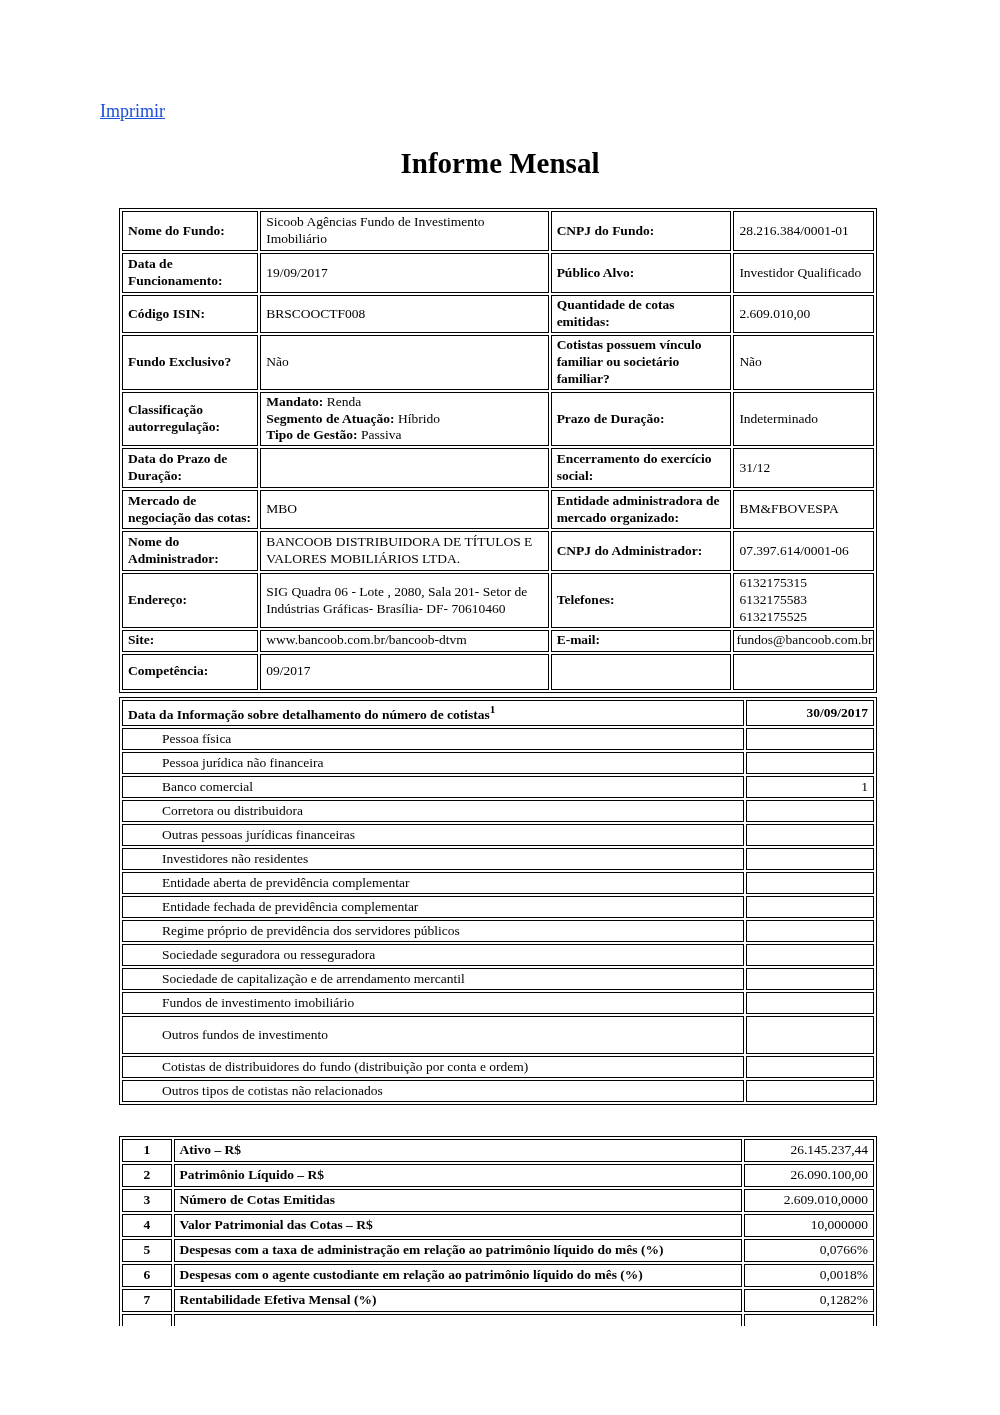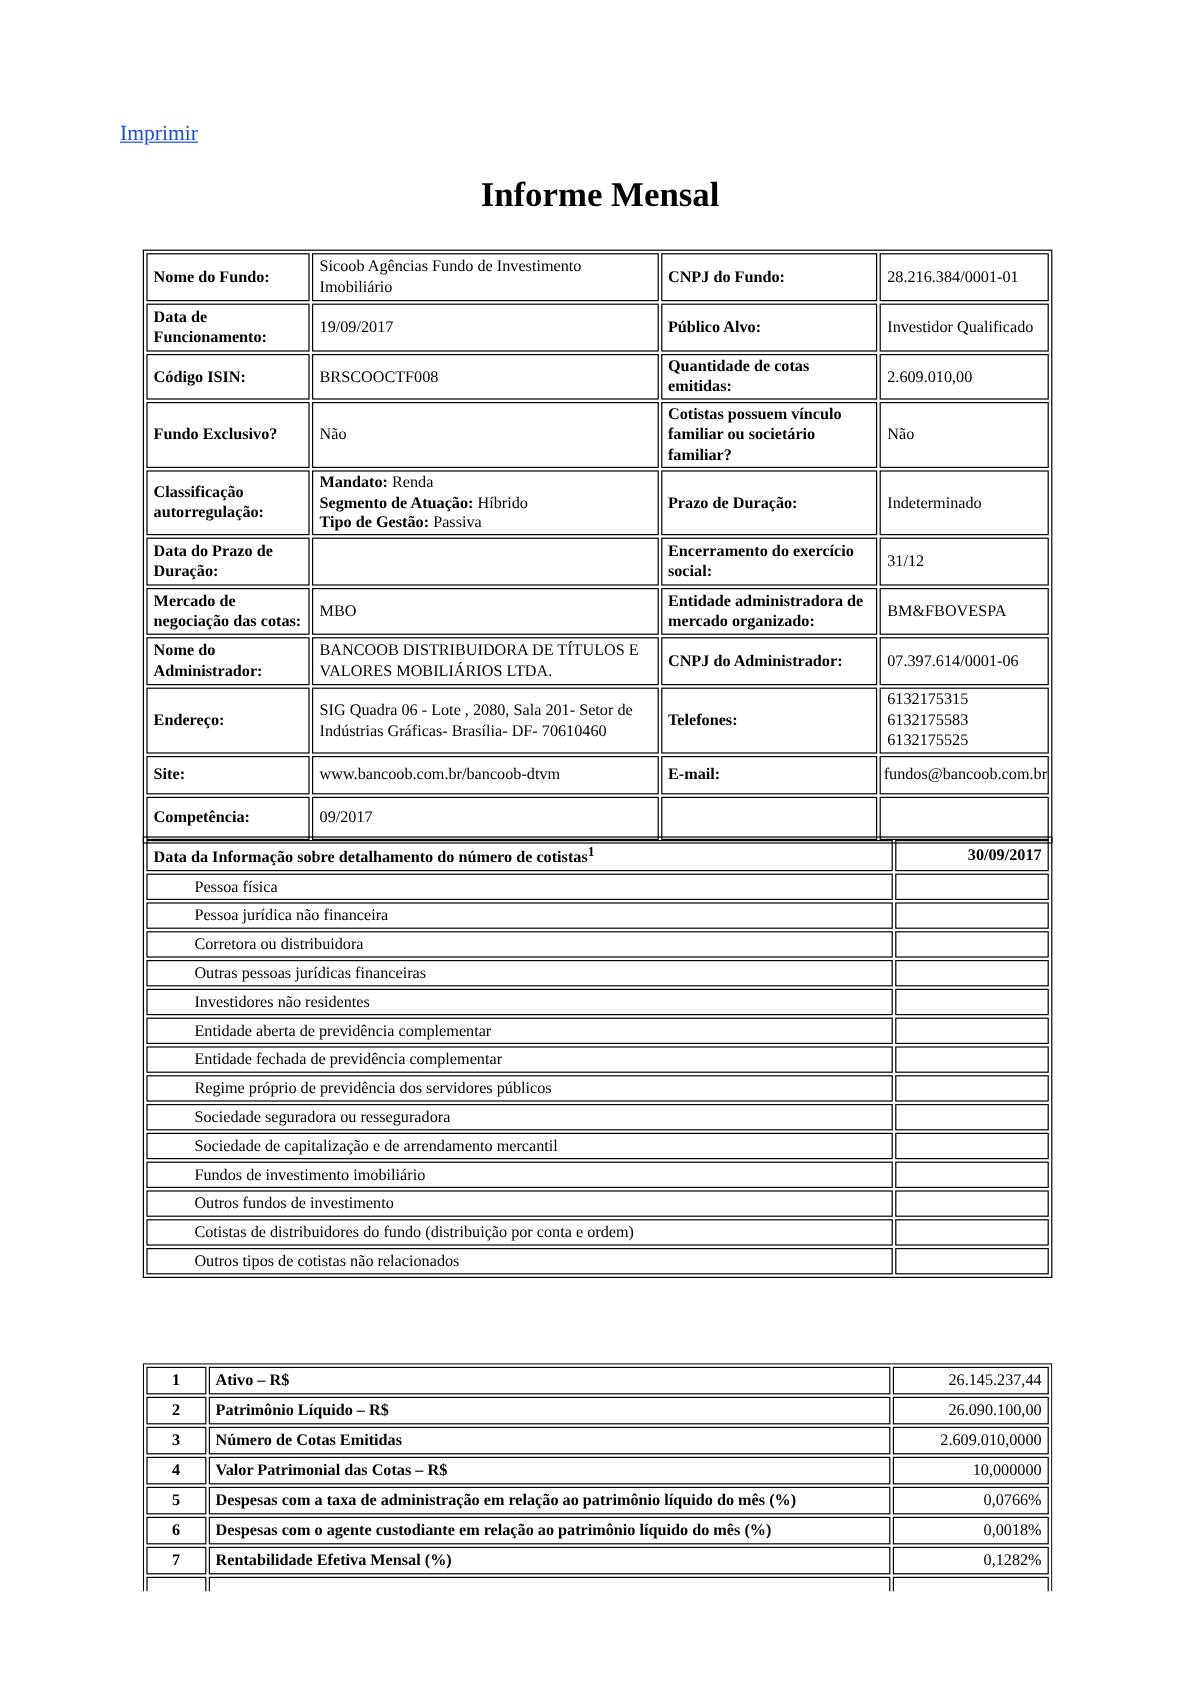--- a/index.html
+++ b/index.html
@@ -106,21 +106,21 @@
       <tr style="height:50px;">
         <td class="lbl">Endereço:</td>
         <td>SIG Quadra 06 - Lote , 2080, Sala 201- Setor de Indústrias Gráficas- Brasília- DF- 70610460</td>
         <td class="lbl">Telefones:</td>
         <td>
           <div>6132175315</div>
           <div>6132175583</div>
           <div>6132175525</div>
         </td>
       </tr>
-      <tr style="height:32px;">
+      <tr style="height:22px;">
         <td class="lbl">Site:</td>
         <td>www.bancoob.com.br/bancoob-dtvm</td>
         <td class="lbl">E-mail:</td>
         <td style="padding:1px 2px;">fundos@bancoob.com.br</td>
       </tr>
       <tr style="height:36px;">
         <td class="lbl">Competência:</td>
         <td>09/2017</td>
         <td></td>
         <td></td>
@@ -137,20 +137,24 @@
         <td class="cv lbl rt">30/09/2017</td>
       </tr>
       <tr style="height:22px;">
         <td class="sub">Pessoa física</td>
         <td class="rt"></td>
       </tr>
       <tr style="height:22px;">
         <td class="sub">Pessoa jurídica não financeira</td>
         <td class="rt"></td>
       </tr>
+      <tr style="height:22px;">
+        <td class="sub">Banco comercial</td>
+        <td class="rt">1</td>
+      </tr>
       <tr style="height:22px;margin-top:16px;">
         <td class="sub">Corretora ou distribuidora</td>
         <td class="rt"></td>
       </tr>
       <tr style="height:22px;">
         <td class="sub">Outras pessoas jurídicas financeiras</td>
         <td class="rt"></td>
       </tr>
       <tr style="height:22px;">
         <td class="sub">Investidores não residentes</td>
@@ -173,21 +177,21 @@
         <td class="rt"></td>
       </tr>
       <tr style="height:22px;">
         <td class="sub">Sociedade de capitalização e de arrendamento mercantil</td>
         <td class="rt"></td>
       </tr>
       <tr style="height:22px;">
         <td class="sub">Fundos de investimento imobiliário</td>
         <td class="rt"></td>
       </tr>
-      <tr style="height:22px;">
+      <tr style="height:38px;">
         <td class="sub">Outros fundos de investimento</td>
         <td class="rt"></td>
       </tr>
       <tr style="height:22px;">
         <td class="sub">Cotistas de distribuidores do fundo (distribuição por conta e ordem)</td>
         <td class="rt"></td>
       </tr>
       <tr style="height:22px;">
         <td class="sub">Outros tipos de cotistas não relacionados</td>
         <td class="rt"></td>

